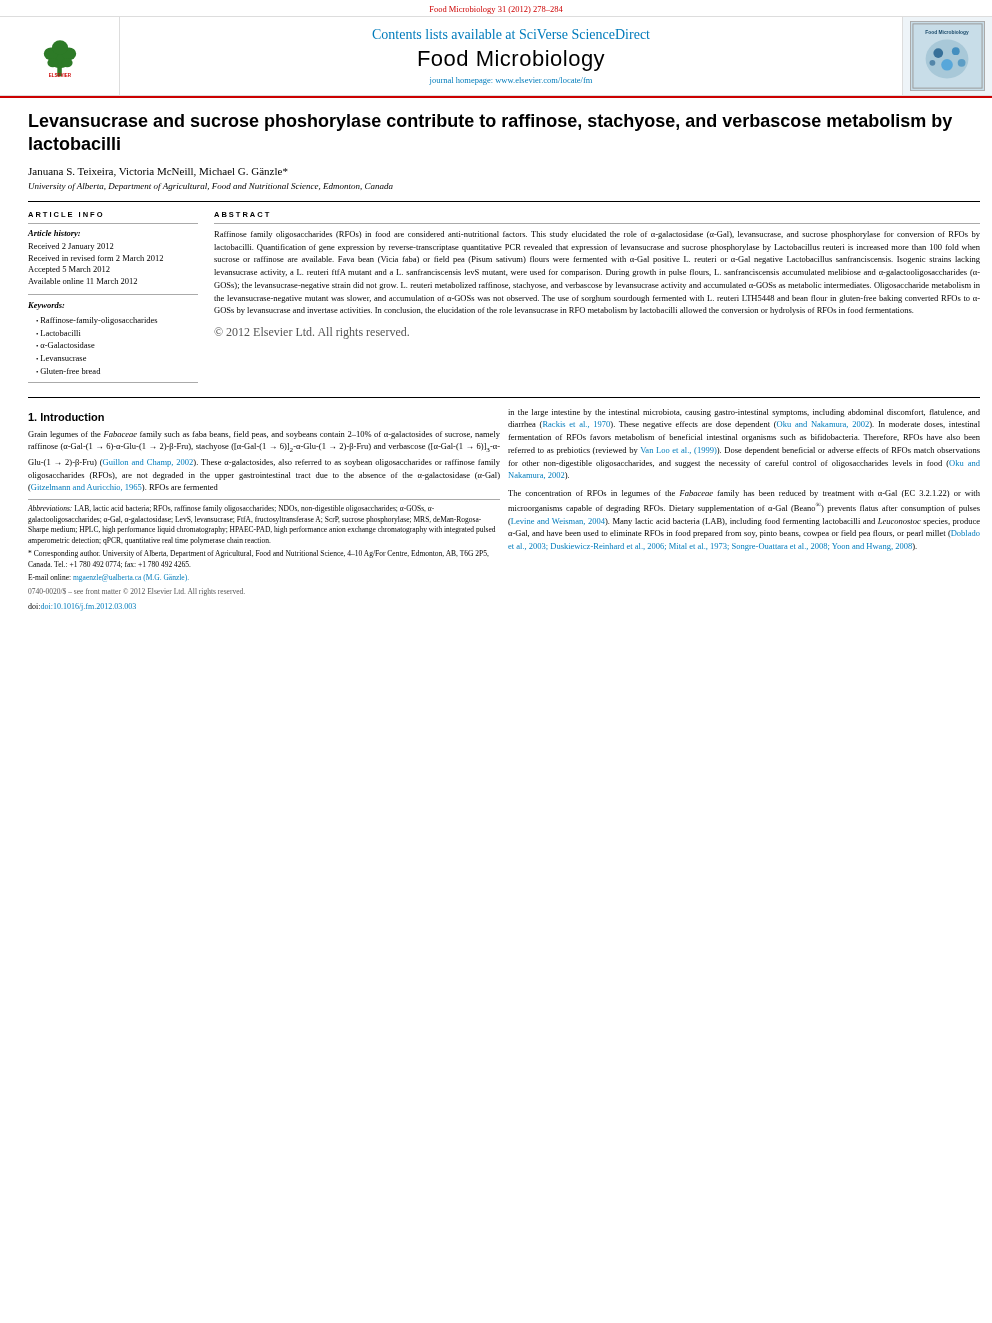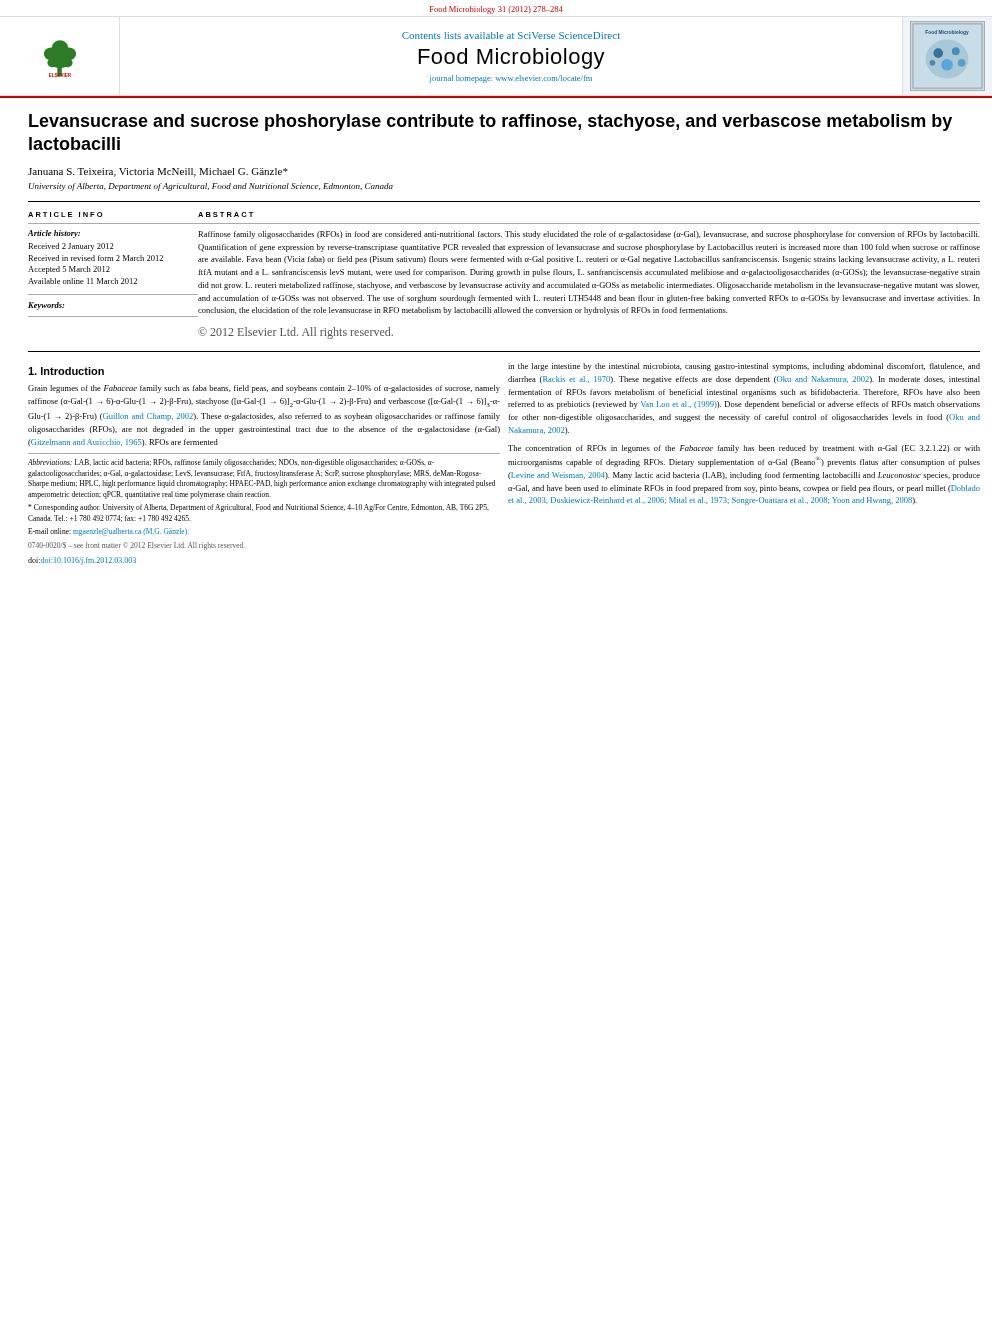--- a/index.html
+++ b/index.html
@@ -57,21 +57,21 @@
     }
     .journal-title-center {
       flex: 1;
       display: flex;
       flex-direction: column;
       align-items: center;
       justify-content: center;
       padding: 6px 20px;
     }
     .journal-sciverse {
-      font-size: 11px;
+      font-size: 14px;
       color: #555;
       margin-bottom: 3px;
     }
     .journal-sciverse span { color: #007bbb; }
     .journal-main-title {
       font-size: 22px;
       font-family: Arial, sans-serif;
       color: #000;
       font-weight: normal;
       letter-spacing: 0.5px;
@@ -135,21 +135,21 @@
 
     .article-rule {
       border: none;
       border-top: 1px solid #000;
       margin: 8px 0;
     }
 
     
     .two-col {
       display: flex;
-      gap: 0;
+      gap: 16px;
       margin-bottom: 10px;
     }
     .col-left {
       width: 170px;
       min-width: 170px;
       flex-shrink: 0;
     }
     .col-right {
       flex: 1;
     }
@@ -348,20 +348,27 @@
           <span>Received 2 January 2012</span><br>
           <span>Received in revised form 2 March 2012</span><br>
           <span>Accepted 5 March 2012</span><br>
           <span>Available online 11 March 2012</span>
         </div>
 
         <hr class="info-rule">
 
         <div class="keywords-block">
           <span class="kw-label">Keywords:</span>
+          <ul>
+            <li>Raffinose-family-oligosaccharides</li>
+            <li>Lactobacilli</li>
+            <li>α-Galactosidase</li>
+            <li>Levansucrase</li>
+            <li>Gluten-free bread</li>
+          </ul>
         </div>
 
         <hr class="info-rule">
       </div>
 
       <div class="col-right">
         <div class="section-label">ABSTRACT</div>
         <hr class="info-rule">
         <div class="abstract-text">
           <p>Raffinose family oligosaccharides (RFOs) in food are considered anti-nutritional factors. This study elucidated the role of α-galactosidase (α-Gal), levansucrase, and sucrose phosphorylase for conversion of RFOs by lactobacilli. Quantification of gene expression by reverse-transcriptase quantitative PCR revealed that expression of levansucrase and sucrose phosphorylase by Lactobacillus reuteri is increased more than 100 fold when sucrose or raffinose are available. Fava bean (Vicia faba) or field pea (Pisum sativum) flours were fermented with α-Gal positive L. reuteri or α-Gal negative Lactobacillus sanfranciscensis. Isogenic strains lacking levansucrase activity, a L. reuteri ftfA mutant and a L. sanfranciscensis levS mutant, were used for comparison. During growth in pulse flours, L. sanfranciscensis accumulated melibiose and α-galactooligosaccharides (α-GOSs); the levansucrase-negative strain did not grow. L. reuteri metabolized raffinose, stachyose, and verbascose by levansucrase activity and accumulated α-GOSs as metabolic intermediates. Oligosaccharide metabolism in the levansucrase-negative mutant was slower, and accumulation of α-GOSs was not observed. The use of sorghum sourdough fermented with L. reuteri LTH5448 and bean flour in gluten-free baking converted RFOs to α-GOSs by levansucrase and invertase activities. In conclusion, the elucidation of the role levansucrase in RFO metabolism by lactobacilli allowed the conversion or hydrolysis of RFOs in food fermentations.</p>

